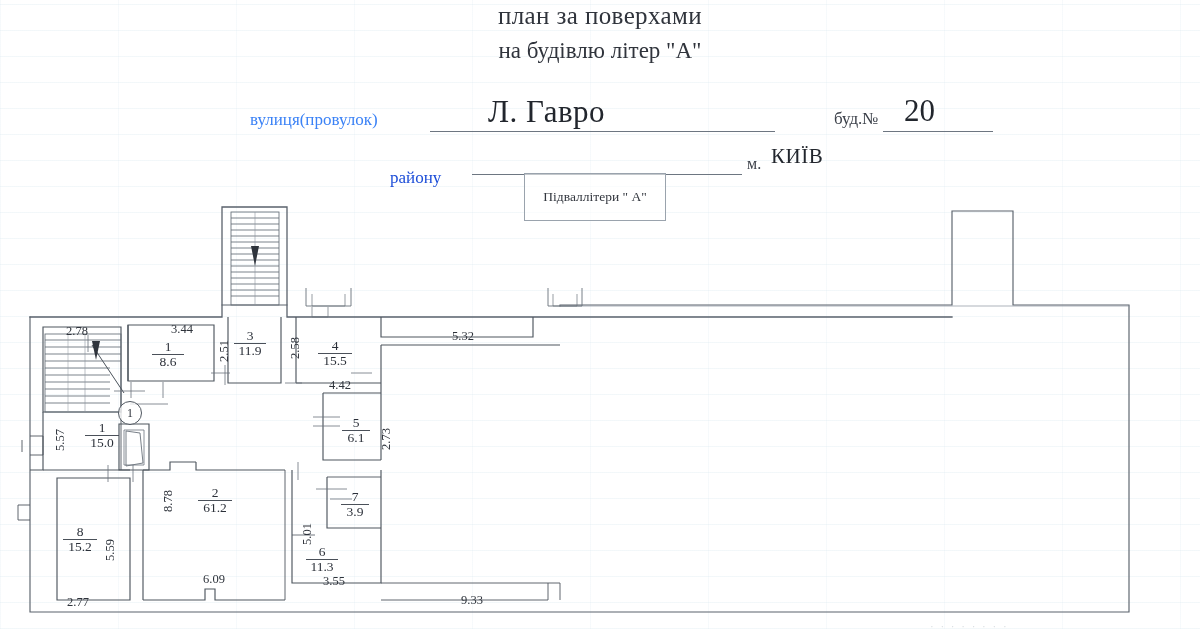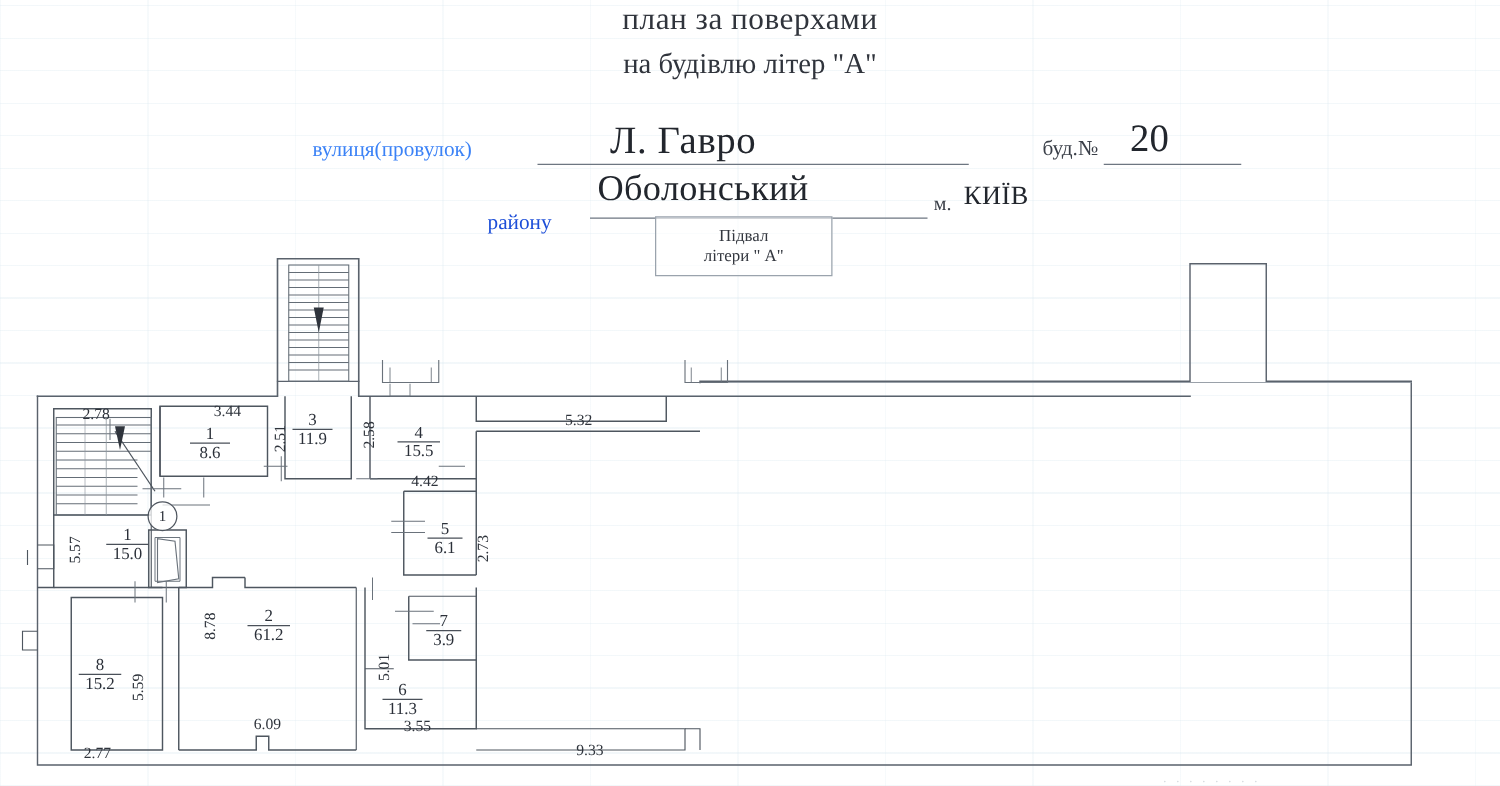--- a/index.html
+++ b/index.html
@@ -45,21 +45,21 @@
   .row-district{position:absolute;left:250px;top:142px;width:760px;height:34px;}
   .lbl-district{position:absolute;left:140px;top:26px;font-size:17px;color:#1d4ed8;}
   .district-rule{position:absolute;left:222px;top:32px;width:270px;height:1px;background:#6d7681;}
   .district-val{position:absolute;left:228px;top:-7px;font-size:29px;color:#22262d;letter-spacing:.3px;}
   .lbl-city-pre{position:absolute;left:497px;top:13px;font-size:16px;color:#3a3f48;}
   .city-val{position:absolute;left:521px;top:2px;font-size:21px;color:#22262d;letter-spacing:.5px;}
 
   .plan-badge{
     position:absolute;left:524px;top:173px;width:140px;height:46px;
     border:1px solid #9aa3ad;background:rgba(255,255,255,.6);
-    display:flex;flex-direction:column;align-items:center;justify-content:center;
+    display:flex;align-items:center;justify-content:center;
     line-height:1.18;
   }
   .plan-badge div{font-size:13.5px;color:#33373f;}
 
   
   .draw{position:absolute;left:0;top:0;width:1200px;height:629px;}
 
   .room-lbl{position:absolute;text-align:center;line-height:1.02;}
   .room-lbl .num{font-size:13.5px;color:#2b3039;display:block;}
   .room-lbl .area{
@@ -99,21 +99,20 @@
     <span class="street-rule"></span>
     <span class="street-val">Л. Гавро</span>
     <span class="lbl-bud">буд.№</span>
     <span class="bud-rule"></span>
     <span class="bud-val">20</span>
   </div>
 
   <div class="row-district">
     <span class="lbl-district">району</span>
     <span class="district-rule"></span>
-    <span class="district-val">Оболонський</span>
     <span class="lbl-city-pre">м.</span>
     <span class="city-val">КИЇВ</span>
   </div>
 
   <div class="plan-badge">
     <div>Підвал</div>
     <div>літери " А"</div>
   </div>
 
   <svg class="draw" viewBox="0 0 1200 629">

